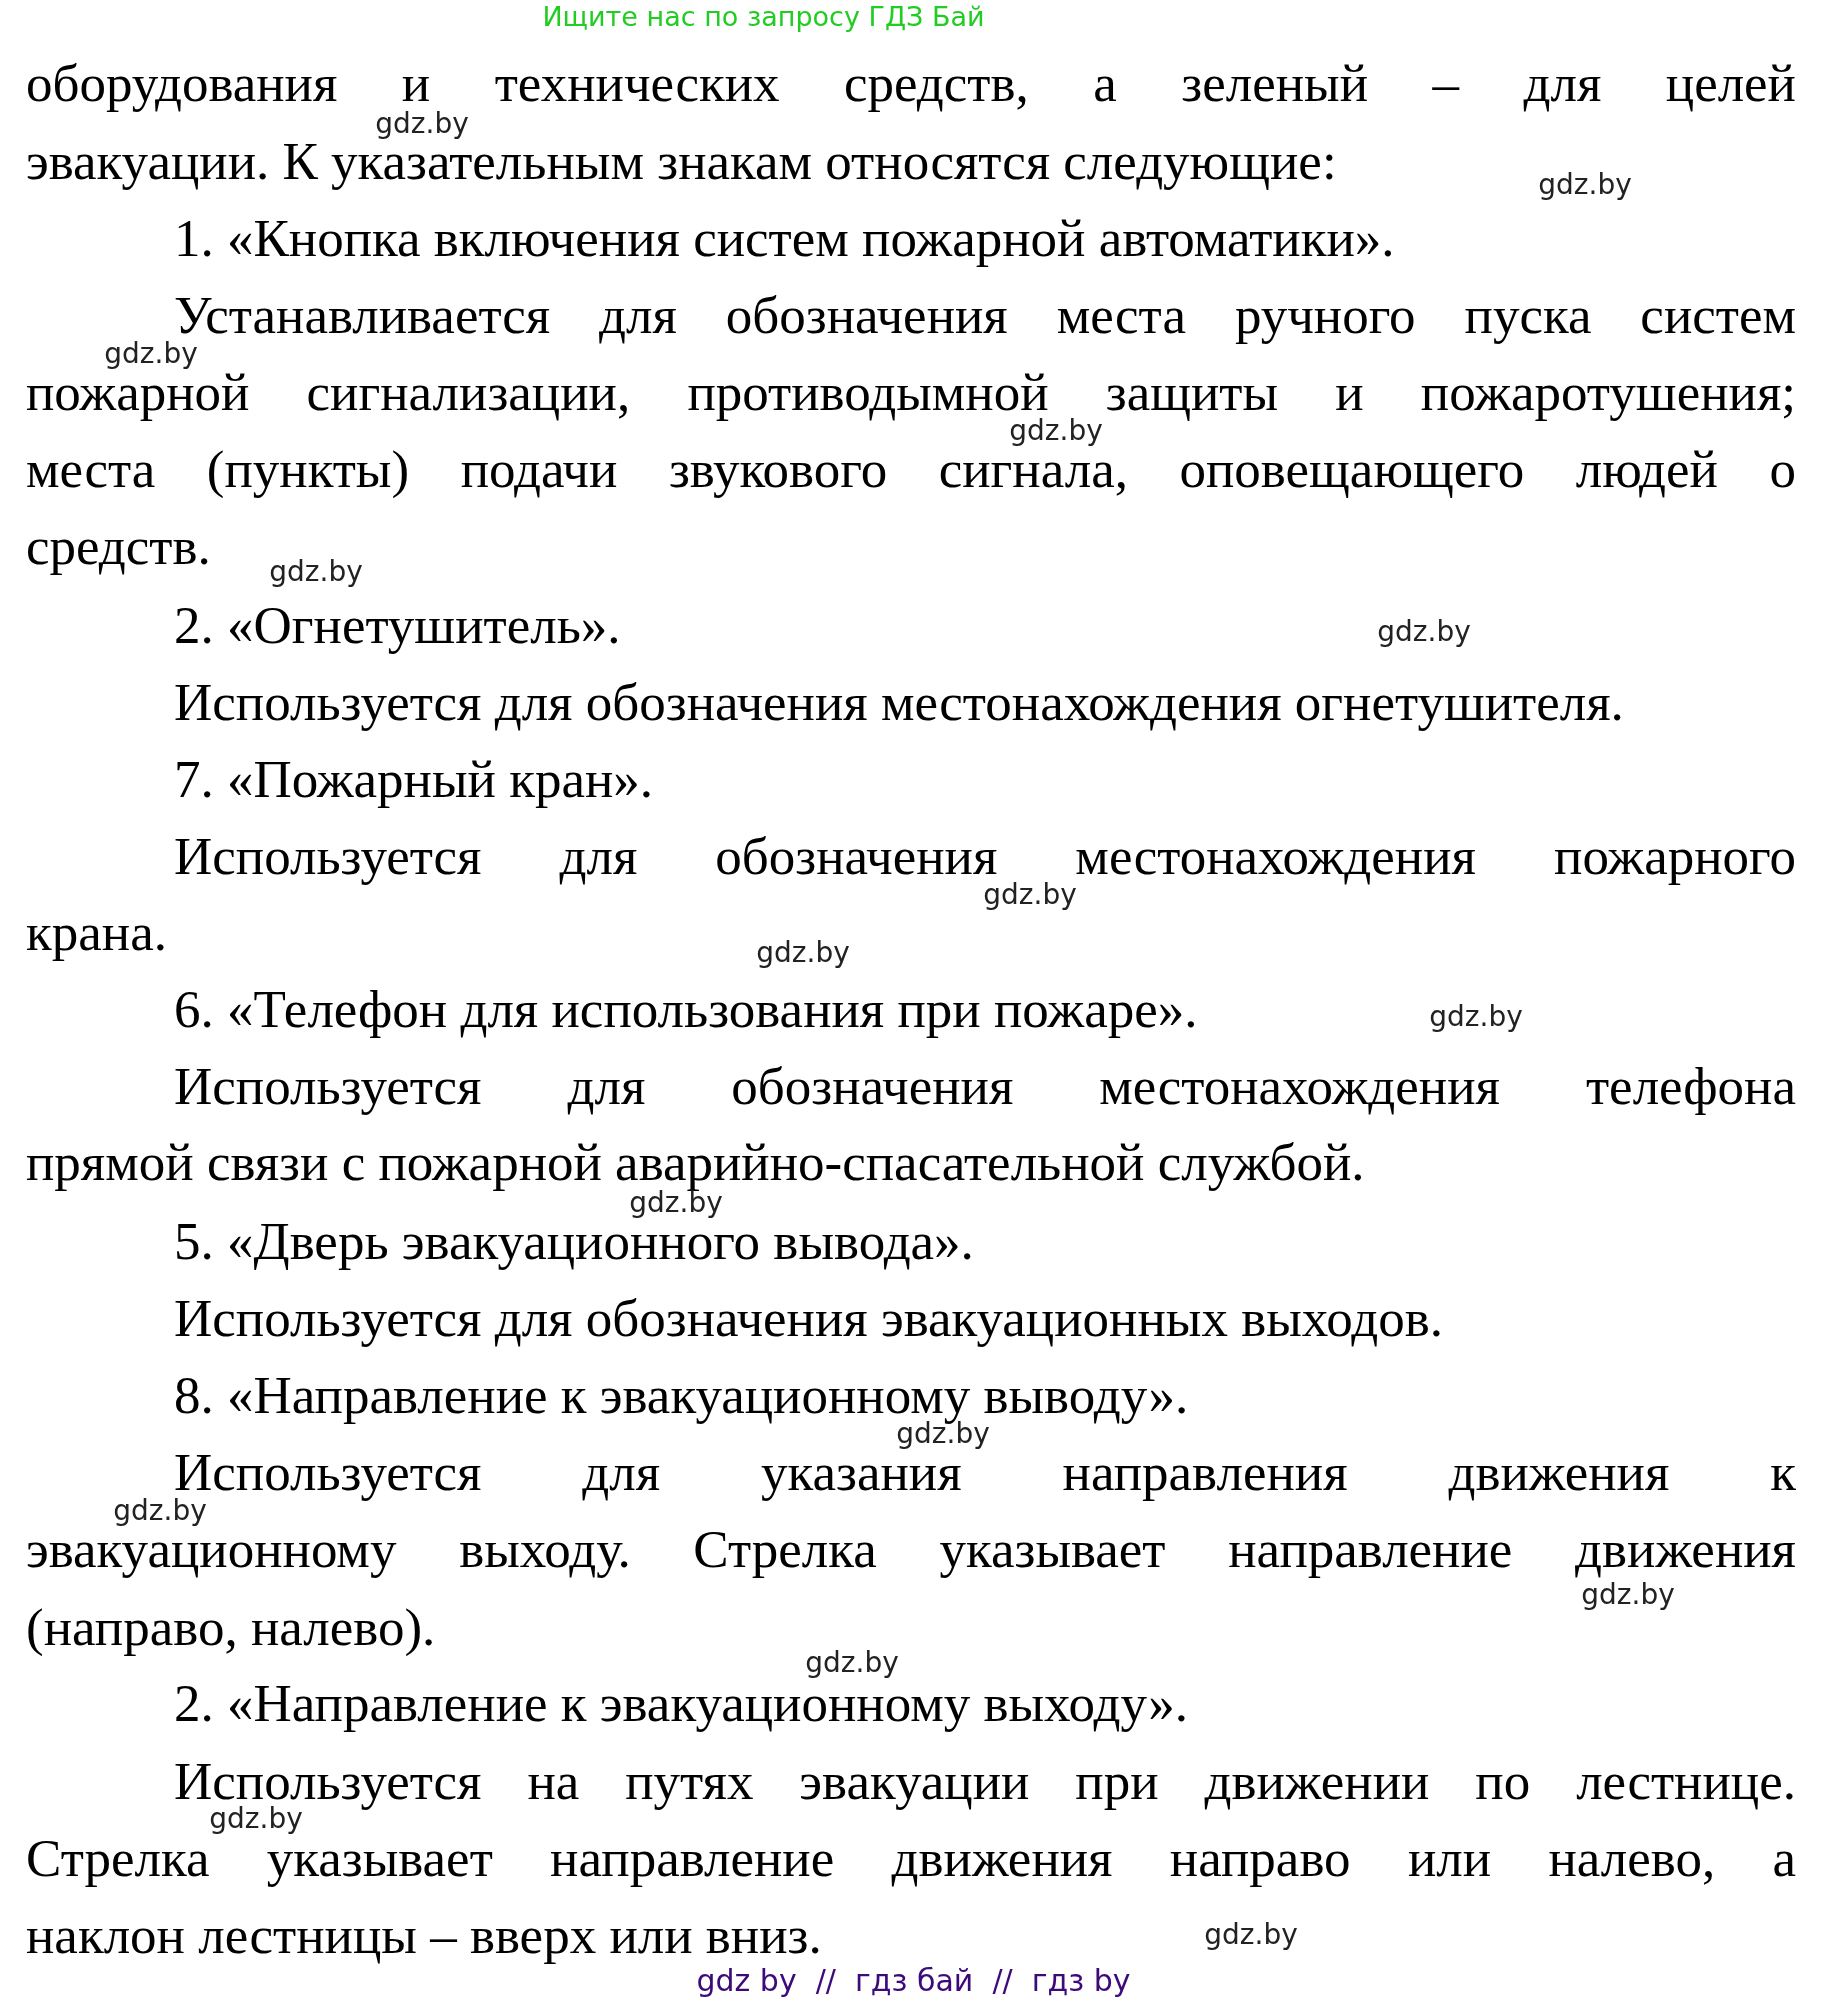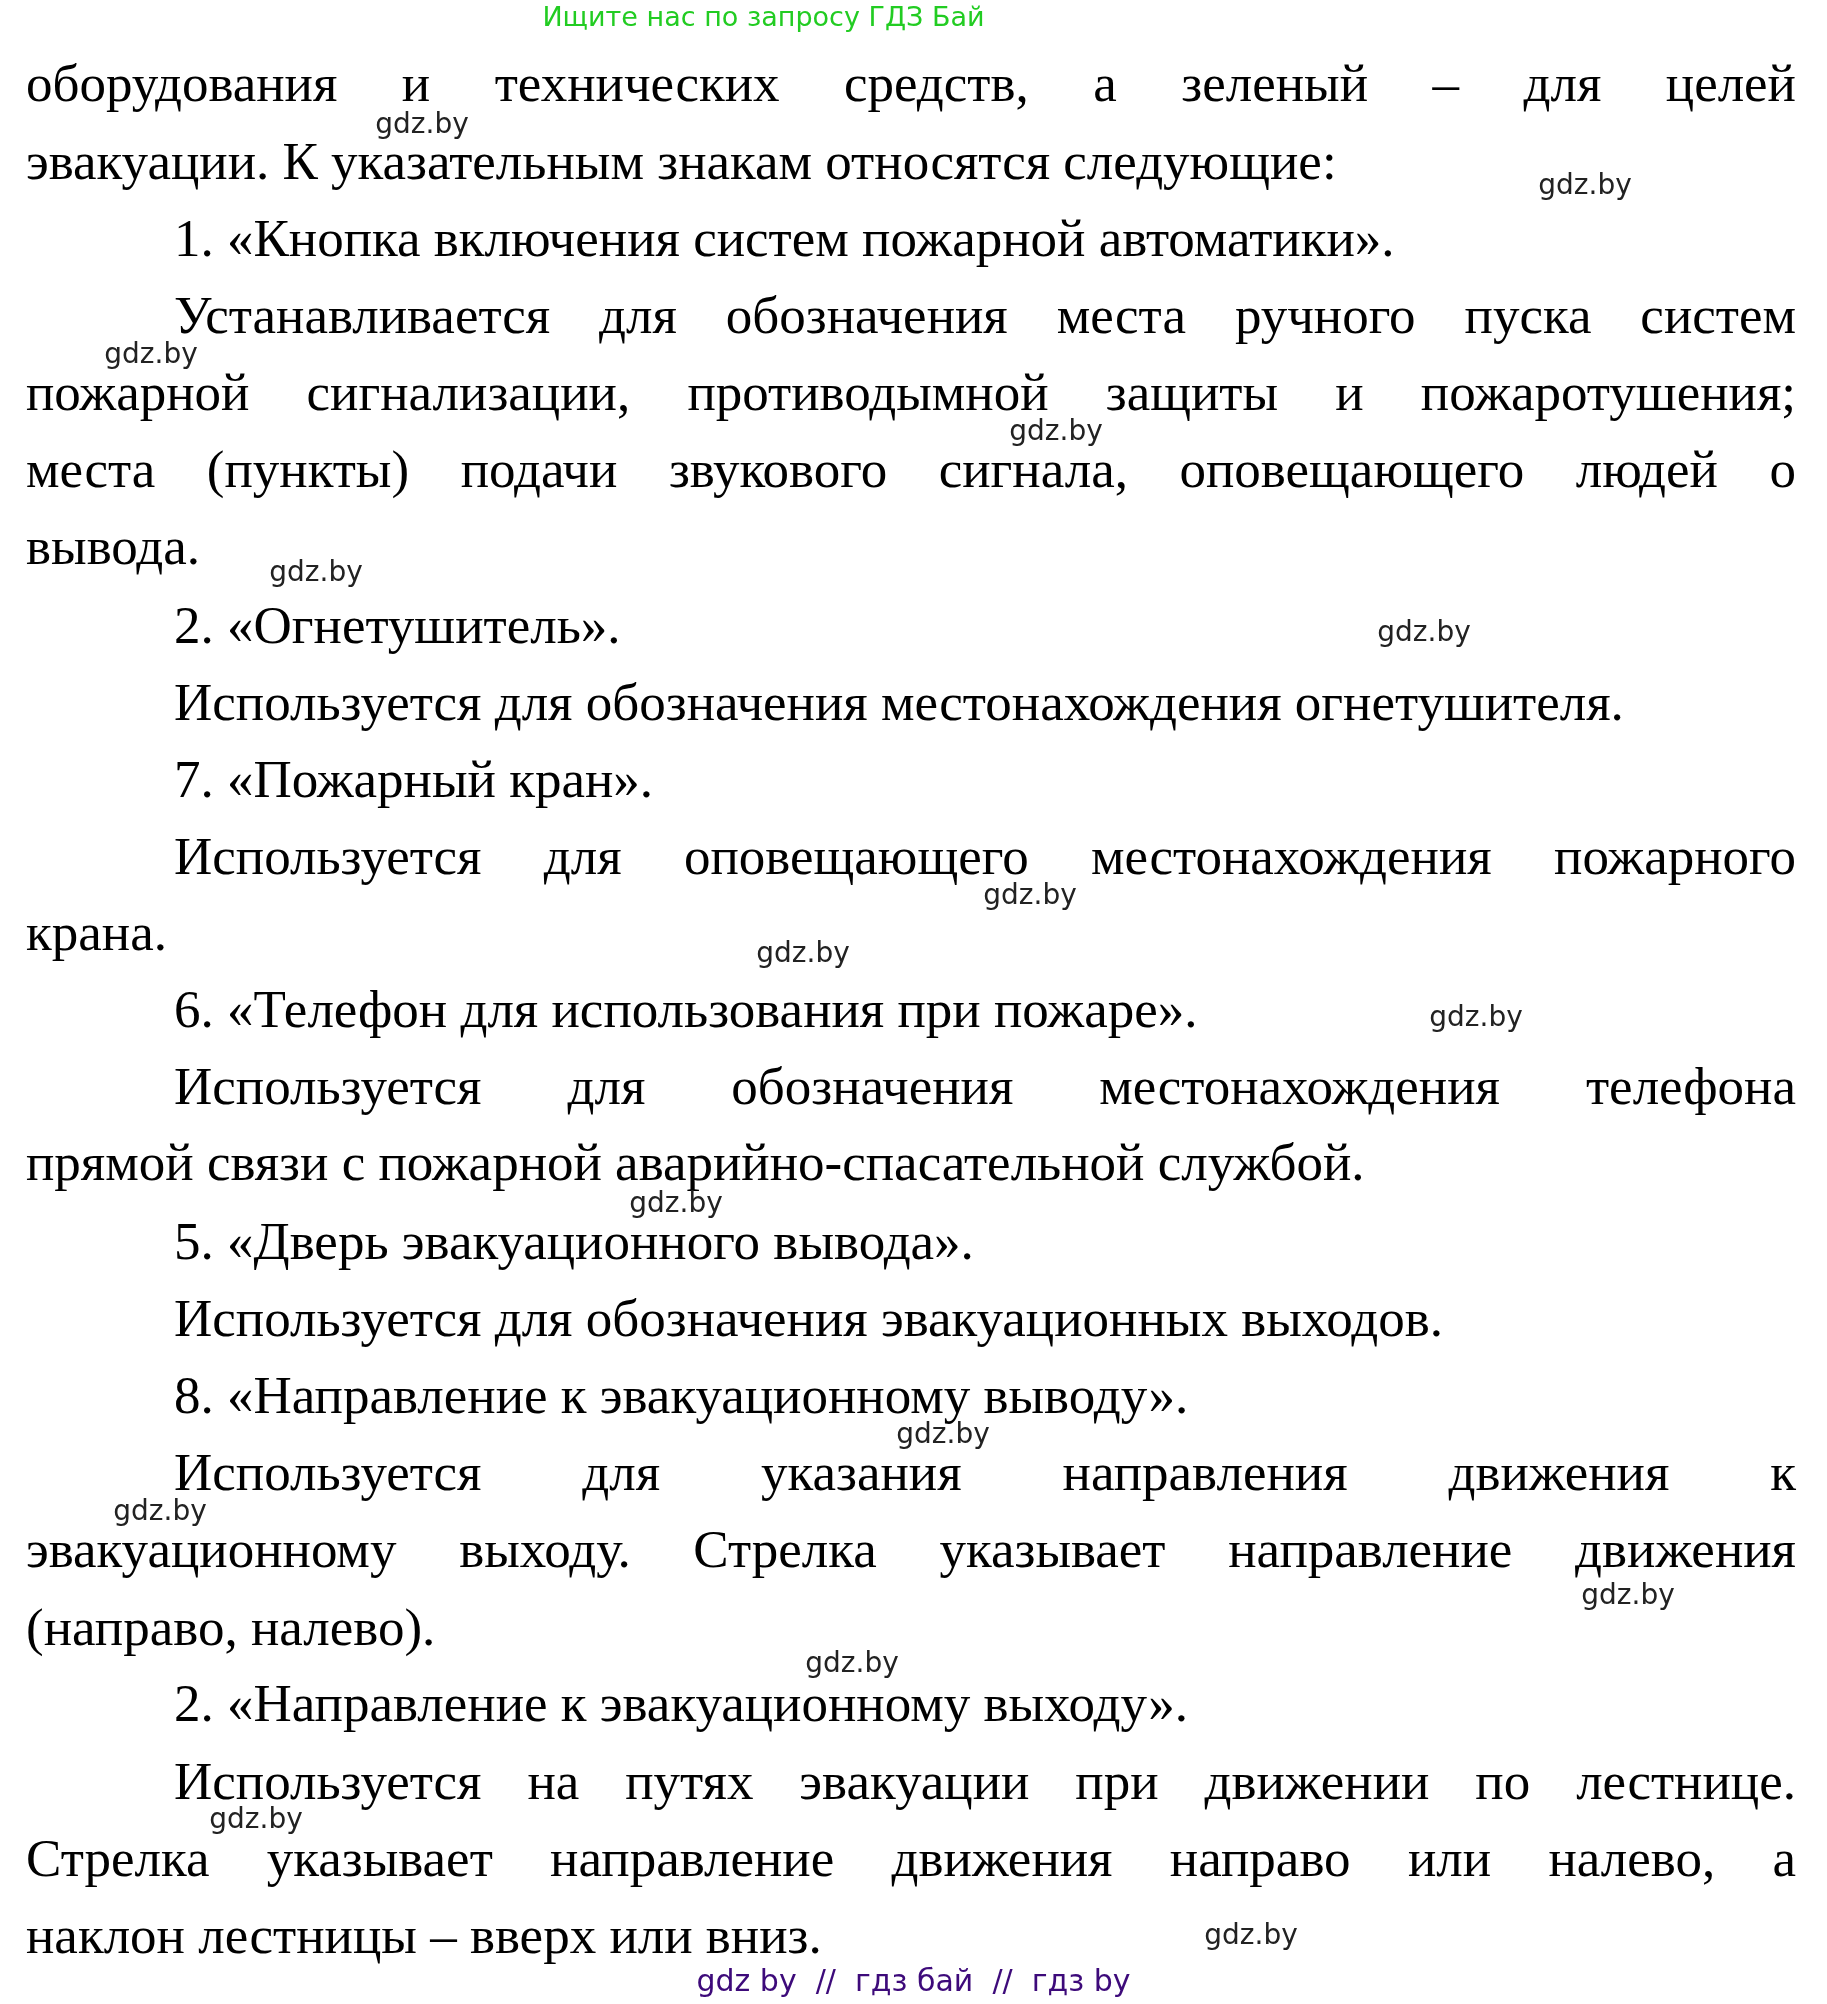--- a/index.html
+++ b/index.html
@@ -16,25 +16,25 @@
 
 <div class="hdr" style="color:#22cc22">Ищите нас по запросу ГДЗ Бай</div>
 
 <div>
   <div class="line j" style="top:39px">оборудования и технических средств, а зеленый – для целей</div>
   <div class="line" style="top:117px">эвакуации. К указательным знакам относятся следующие:</div>
   <div class="line ind" style="top:194px">1.  «Кнопка включения систем пожарной автоматики».</div>
   <div class="line ind j" style="top:271px">Устанавливается для обозначения места ручного пуска систем</div>
   <div class="line j" style="top:348px">пожарной сигнализации, противодымной защиты и пожаротушения;</div>
   <div class="line j" style="top:425px">места (пункты) подачи звукового сигнала, оповещающего людей о</div>
-  <div class="line" style="top:502px">вывода.</div>
+  <div class="line" style="top:502px">средств.</div>
   <div class="line ind" style="top:581px">2.   «Огнетушитель».</div>
   <div class="line ind" style="top:658px">Используется для обозначения местонахождения огнетушителя.</div>
   <div class="line ind" style="top:735px">7.  «Пожарный кран».</div>
-  <div class="line ind j" style="top:812px">Используется для оповещающего местонахождения пожарного</div>
+  <div class="line ind j" style="top:812px">Используется для обозначения местонахождения пожарного</div>
   <div class="line" style="top:888px">крана.</div>
   <div class="line ind" style="top:965px">6.  «Телефон для использования при пожаре».</div>
   <div class="line ind j" style="top:1042px">Используется для обозначения местонахождения телефона</div>
   <div class="line" style="top:1118px">прямой связи с пожарной аварийно-спасательной службой.</div>
   <div class="line ind" style="top:1197px">5.  «Дверь эвакуационного вывода».</div>
   <div class="line ind" style="top:1274px">Используется для обозначения эвакуационных выходов.</div>
   <div class="line ind" style="top:1351px">8.  «Направление к эвакуационному выводу».</div>
   <div class="line ind j" style="top:1428px">Используется для указания направления движения к</div>
   <div class="line j" style="top:1505px">эвакуационному выходу. Стрелка указывает направление движения</div>
   <div class="line" style="top:1583px">(направо, налево).</div>

